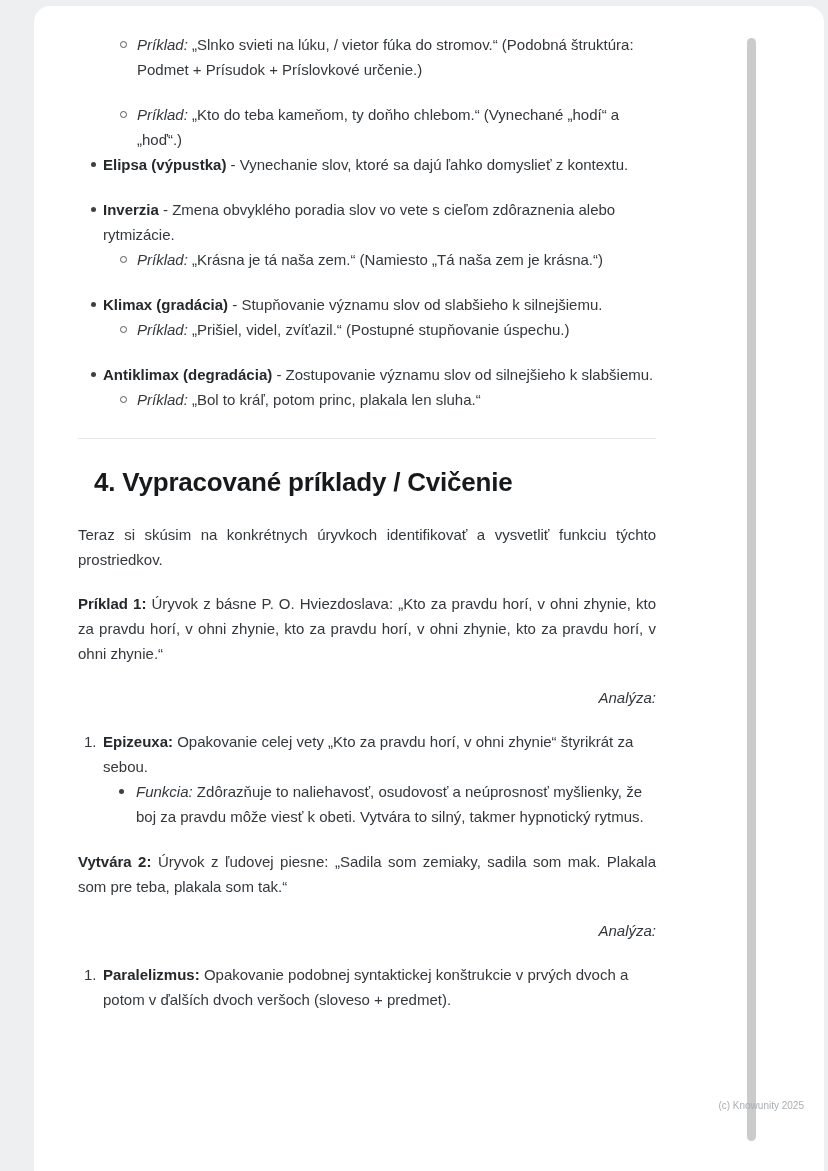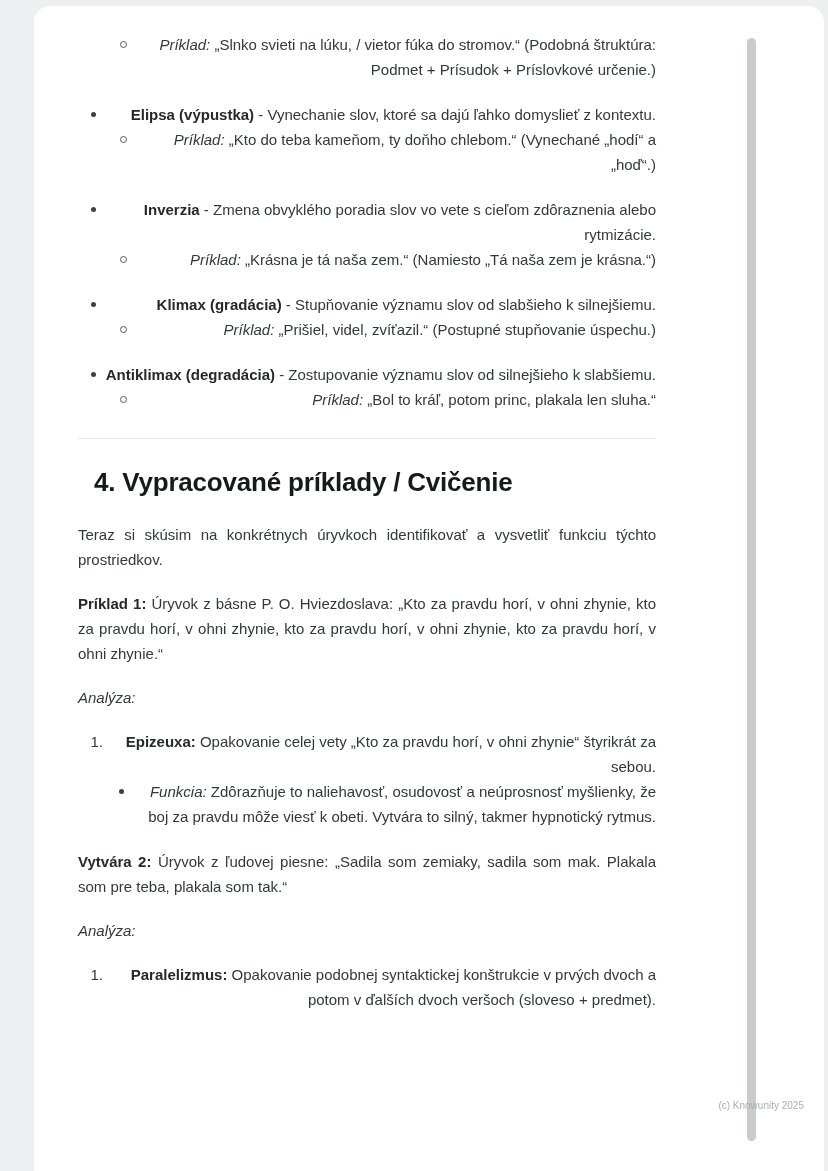--- a/index.html
+++ b/index.html
@@ -2,39 +2,39 @@
 <html><head>
 <meta charset="utf-8">
 <style>
   html,body{margin:0;padding:0;background:#edeff0;}
   .canvas{position:relative;width:828px;height:1171px;background:#edeff0;overflow:hidden;
           font-family:"Liberation Sans","DejaVu Sans",sans-serif;color:#34383c;
           -webkit-font-smoothing:antialiased;}
   .page{position:absolute;left:34px;top:6px;right:4px;bottom:0;background:#ffffff;
         border-radius:16px 16px 0 0;}
   .content{position:absolute;left:44px;top:26px;width:578px;font-size:15px;line-height:25px;}
-  .group{margin:0 0 20px;text-align:right;}
+  .group{margin:0 0 20px;}
   .li{display:flex;align-items:flex-start;}
   .txt{margin:0;flex:1;}
   .marker{flex:0 0 auto;}
   .disc{width:5px;height:5px;border-radius:50%;background:#3c4145;margin-top:10px;}
   .circle{width:5px;height:5px;border-radius:50%;border:1px solid #53585c;background:#fff;margin-top:9px;}
   .l1{padding-left:13px;}
   .l1 .disc{margin-right:7px;}
   .l2{padding-left:42px;}
   .l2 .circle{margin-right:10px;}
   .olrow{padding-left:6px;}
   .num{flex:0 0 auto;width:19px;}
   .olsub{padding-left:41px;}
   .olsub .disc{margin-right:12px;}
   .divider{border:0;border-top:1px solid #e7e8ea;margin:26px 0 27px;}
   .heading{font-size:26px;line-height:32px;font-weight:700;color:#17191b;margin:0 16px 24px;
            letter-spacing:-0.2px;}
   .para{margin:0 0 19px;text-align:justify;}
-  .analysis{font-style:italic;text-align:left;}
+  .analysis{font-style:italic;text-align:right;}
   strong{font-weight:700;color:#26292c;}
   em{font-style:italic;}
   .scrollbar{position:absolute;left:713px;top:32px;width:9px;height:1103px;background:#c9cbcd;
              border-radius:5px;z-index:2;}
   .copyright{position:absolute;right:20px;top:1094px;font-size:10px;color:#aaaeb1;z-index:3;}
 </style>
 </head>
 <body>
 
 <div class="canvas">
@@ -42,27 +42,27 @@
     <div class="content">
 
       <div class="group">
         <div class="li l2">
           <span class="marker circle"></span>
           <p class="txt"><em>Príklad:</em><span> „Slnko svieti na lúku, / vietor fúka do stromov.“ (Podobná štruktúra: Podmet + Prísudok + Príslovkové určenie.)</span></p>
         </div>
       </div>
 
       <div class="group">
+        <div class="li l2">
+          <span class="marker circle"></span>
+          <p class="txt"><em>Príklad:</em><span> „Kto do teba kameňom, ty doňho chlebom.“ (Vynechané „hodí“ a „hoď“.)</span></p>
+        </div>
         <div class="li l1">
           <span class="marker disc"></span>
           <p class="txt"><strong>Elipsa (výpustka)</strong><span> - Vynechanie slov, ktoré sa dajú ľahko domyslieť z kontextu.</span></p>
-        </div>
-        <div class="li l2">
-          <span class="marker circle"></span>
-          <p class="txt"><em>Príklad:</em><span> „Kto do teba kameňom, ty doňho chlebom.“ (Vynechané „hodí“ a „hoď“.)</span></p>
         </div>
       </div>
 
       <div class="group">
         <div class="li l1">
           <span class="marker disc"></span>
           <p class="txt"><strong>Inverzia</strong><span> - Zmena obvyklého poradia slov vo vete s cieľom zdôraznenia alebo rytmizácie.</span></p>
         </div>
         <div class="li l2">
           <span class="marker circle"></span>

